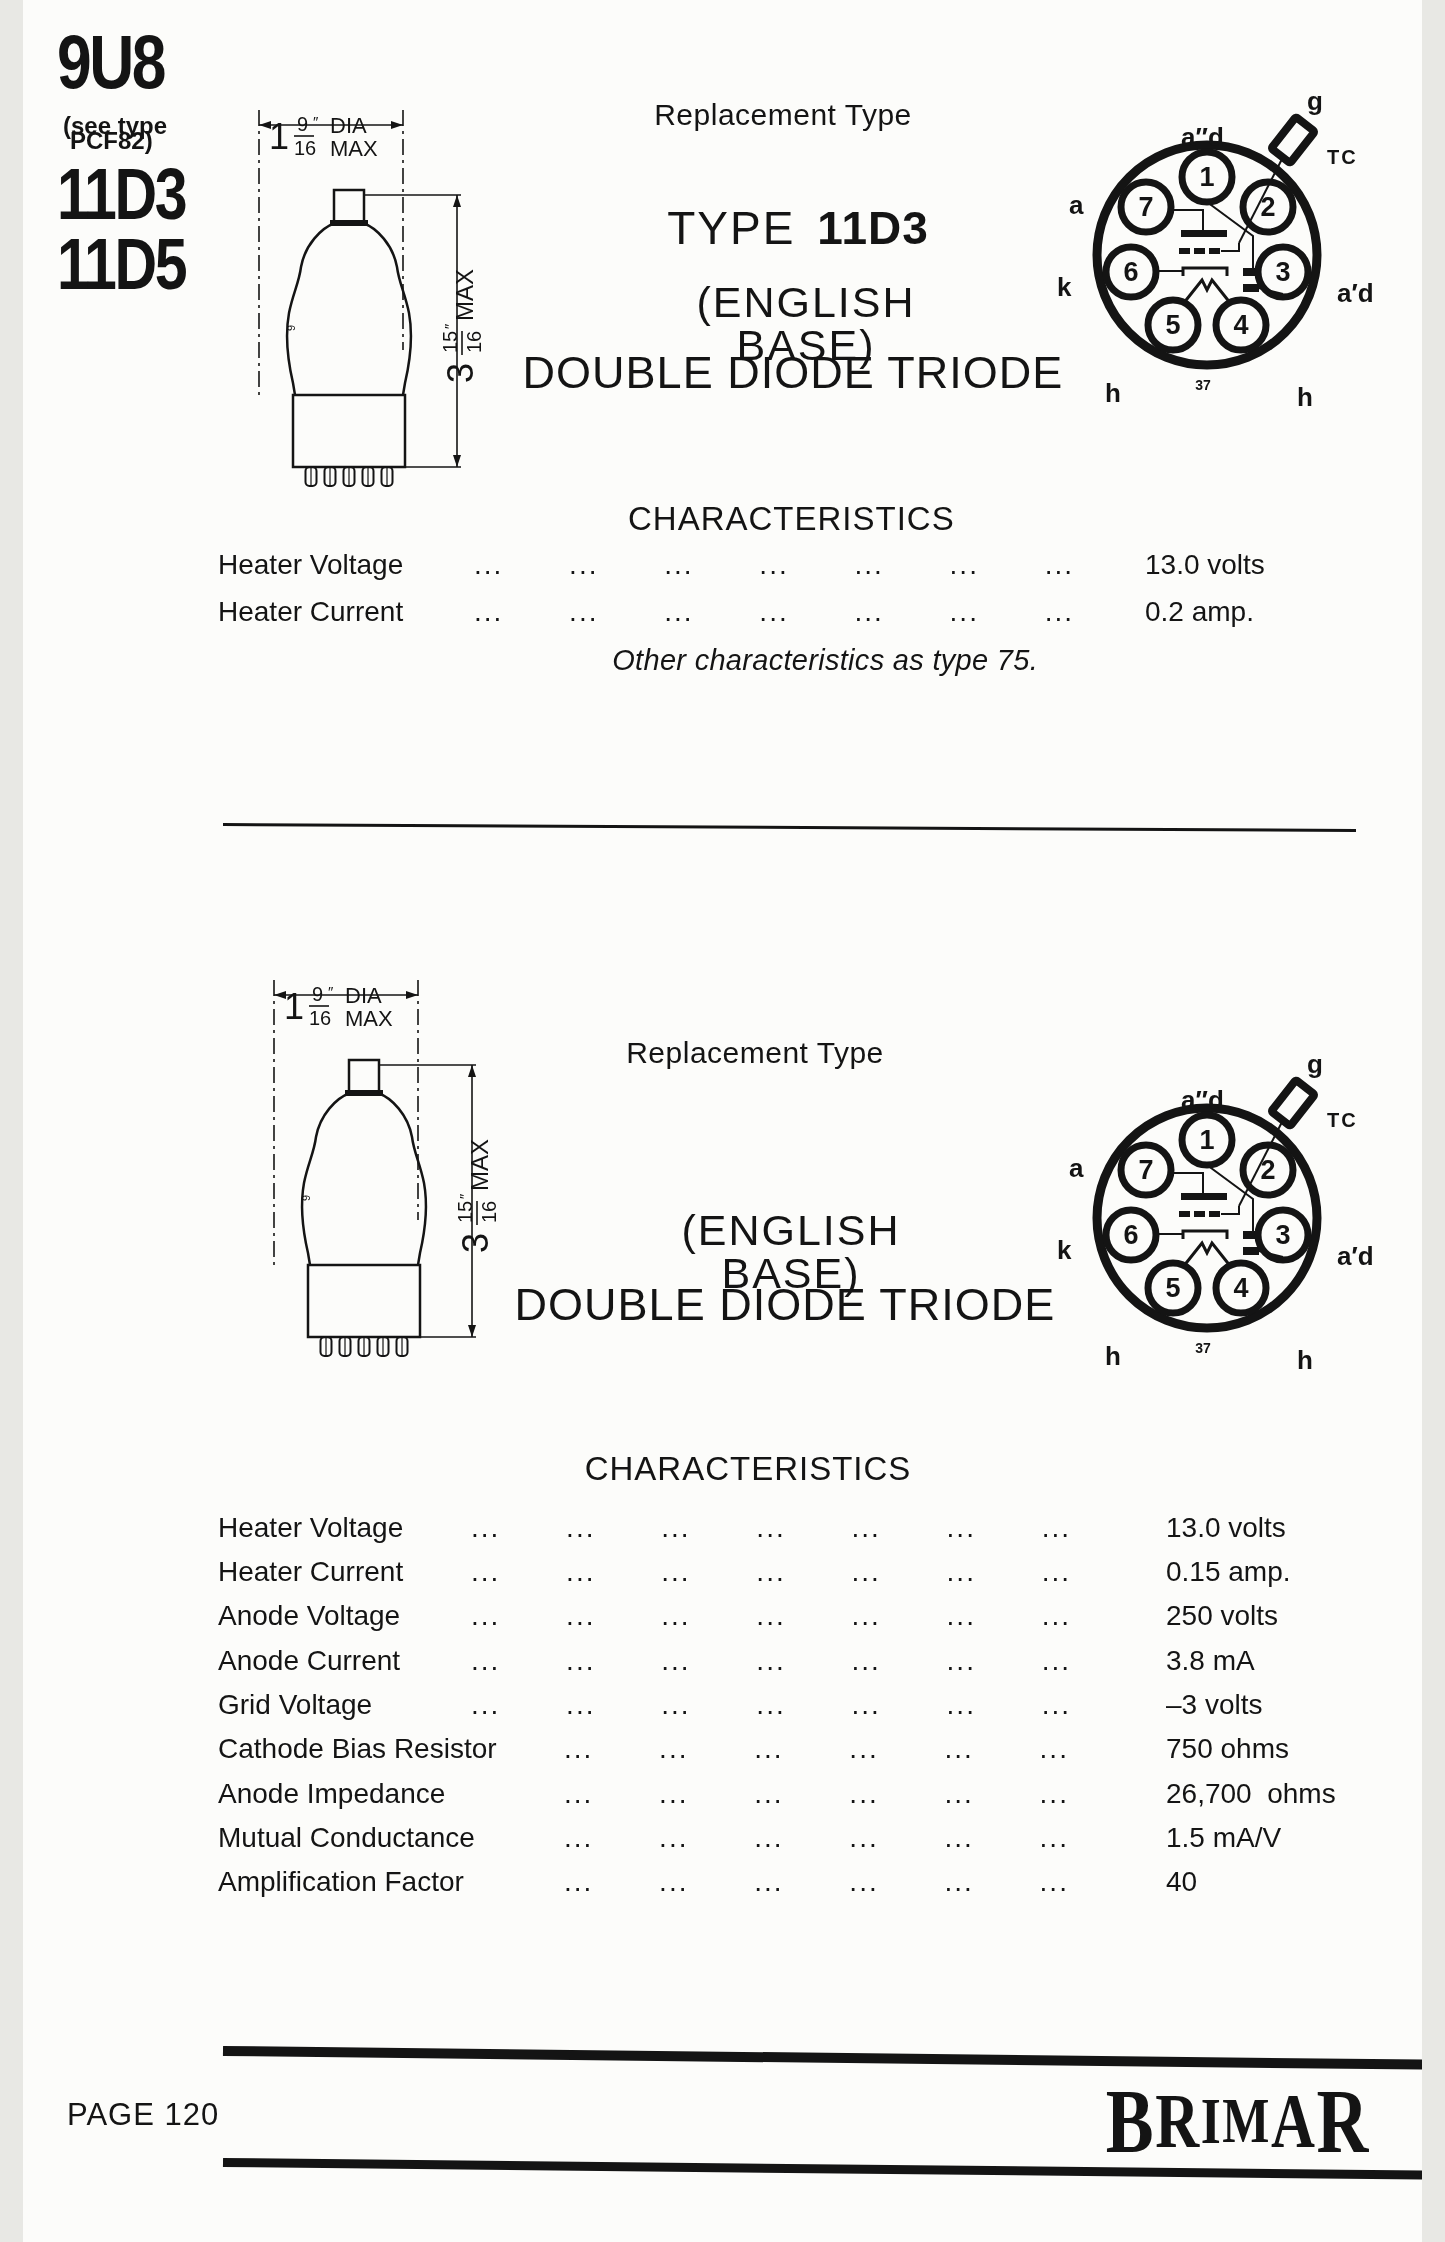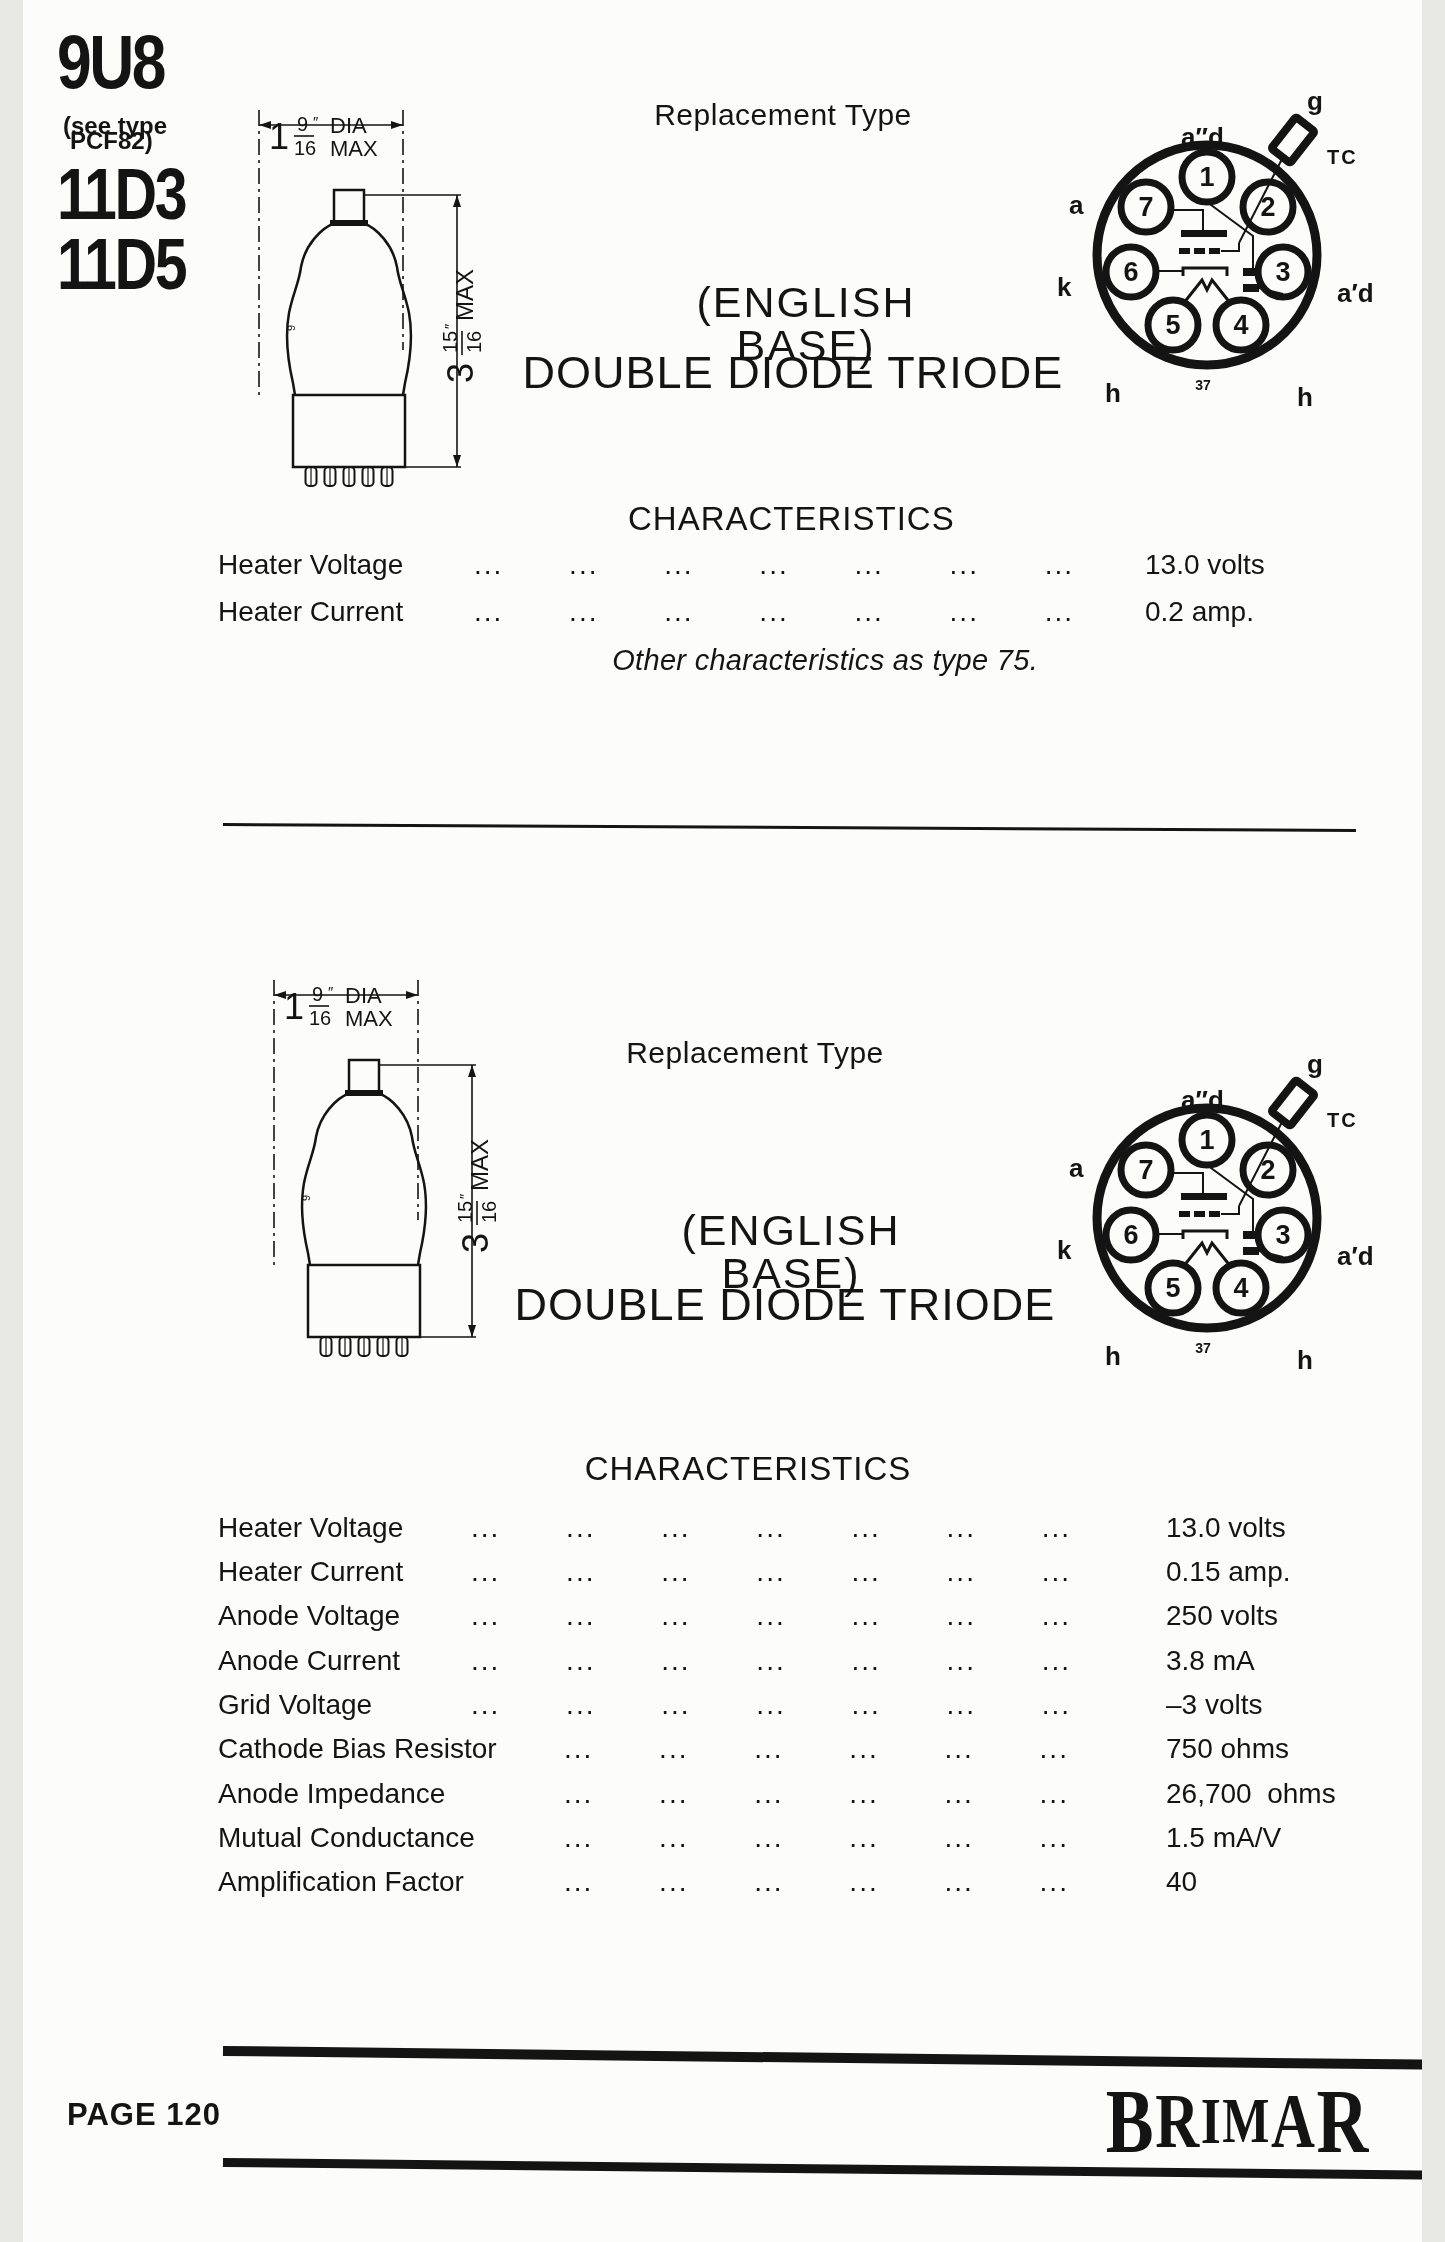--- a/index.html
+++ b/index.html
@@ -45,21 +45,21 @@
   .s2 .val{left:948px;}
   .note{left:535px;top:646px;width:480px;font-size:29px;font-style:italic;
         font-weight:500;letter-spacing:.3px;text-align:right;}
   
   .divider{left:200px;top:823px;width:1133px;height:3px;background:#141414;
            transform:rotate(.3deg);transform-origin:left center;}
   .rule-top{left:200px;top:2046px;width:1250px;height:10px;background:#141414;
             transform:rotate(.65deg);transform-origin:left center;}
   .rule-bottom{left:200px;top:2158px;width:1250px;height:9px;background:#141414;
             transform:rotate(.6deg);transform-origin:left center;}
-  .page-num{left:44px;top:2097px;font-size:31px;font-weight:700;letter-spacing:1px;}
+  .page-num{left:44px;top:2097px;font-size:31px;font-weight:400;letter-spacing:1px;}
   
   .brand{left:1098px;top:2076px;width:232px;height:90px;display:flex;align-items:center;
          justify-content:center;font-family:"Liberation Serif",serif;font-weight:700;
          transform:scaleX(.78);transform-origin:center;}
   .brand span{line-height:.72;display:block;margin:0 1px;}
   .bl0{font-size:92px;} .bl1{font-size:78px;} .bl2{font-size:66px;}
   .bl3{font-size:64px;} .bl4{font-size:78px;} .bl5{font-size:92px;}
   svg text{font-family:"Liberation Sans",sans-serif;fill:#141414;}
   svg .ln{stroke:#141414;fill:none;}
 </style>
@@ -116,20 +116,23 @@
       <text x="0" y="8" font-size="36">3</text>
       <text x="30" y="-8" font-size="20">15</text>
       <line class="ln" x1="28" y1="-3" x2="52" y2="-3" stroke-width="1.6"></line>
       <text x="30" y="16" font-size="20">16</text>
       <text x="54" y="-10" font-size="15">″</text>
       <text x="62" y="8" font-size="24">MAX</text>
     </g>
   </svg>
 
   <div class="abs ctr repl s1-repl">Replacement Type</div>
+  <div class="abs ctr typeline s1-type">
+    <span>TYPE</span><span class="model">11D3</span>
+  </div>
   <div class="abs ctr baseline s1-base">(ENGLISH BASE)</div>
   <div class="abs ctr device s1-device">DOUBLE DIODE TRIODE</div>
 
   <svg class="abs" style="left:1012px;top:80px" width="340" height="350" viewBox="0 0 340 350">
     <circle cx="172" cy="175" r="110" class="ln" stroke-width="9"></circle>
     <g transform="translate(258,60) rotate(38)">
       <rect x="-12" y="-20" width="24" height="40" rx="2" class="ln" stroke-width="8" fill="#fcfcfa"></rect>
     </g>
     <line class="ln" x1="247" y1="79" x2="204" y2="163" stroke-width="2"></line>
     <g>

